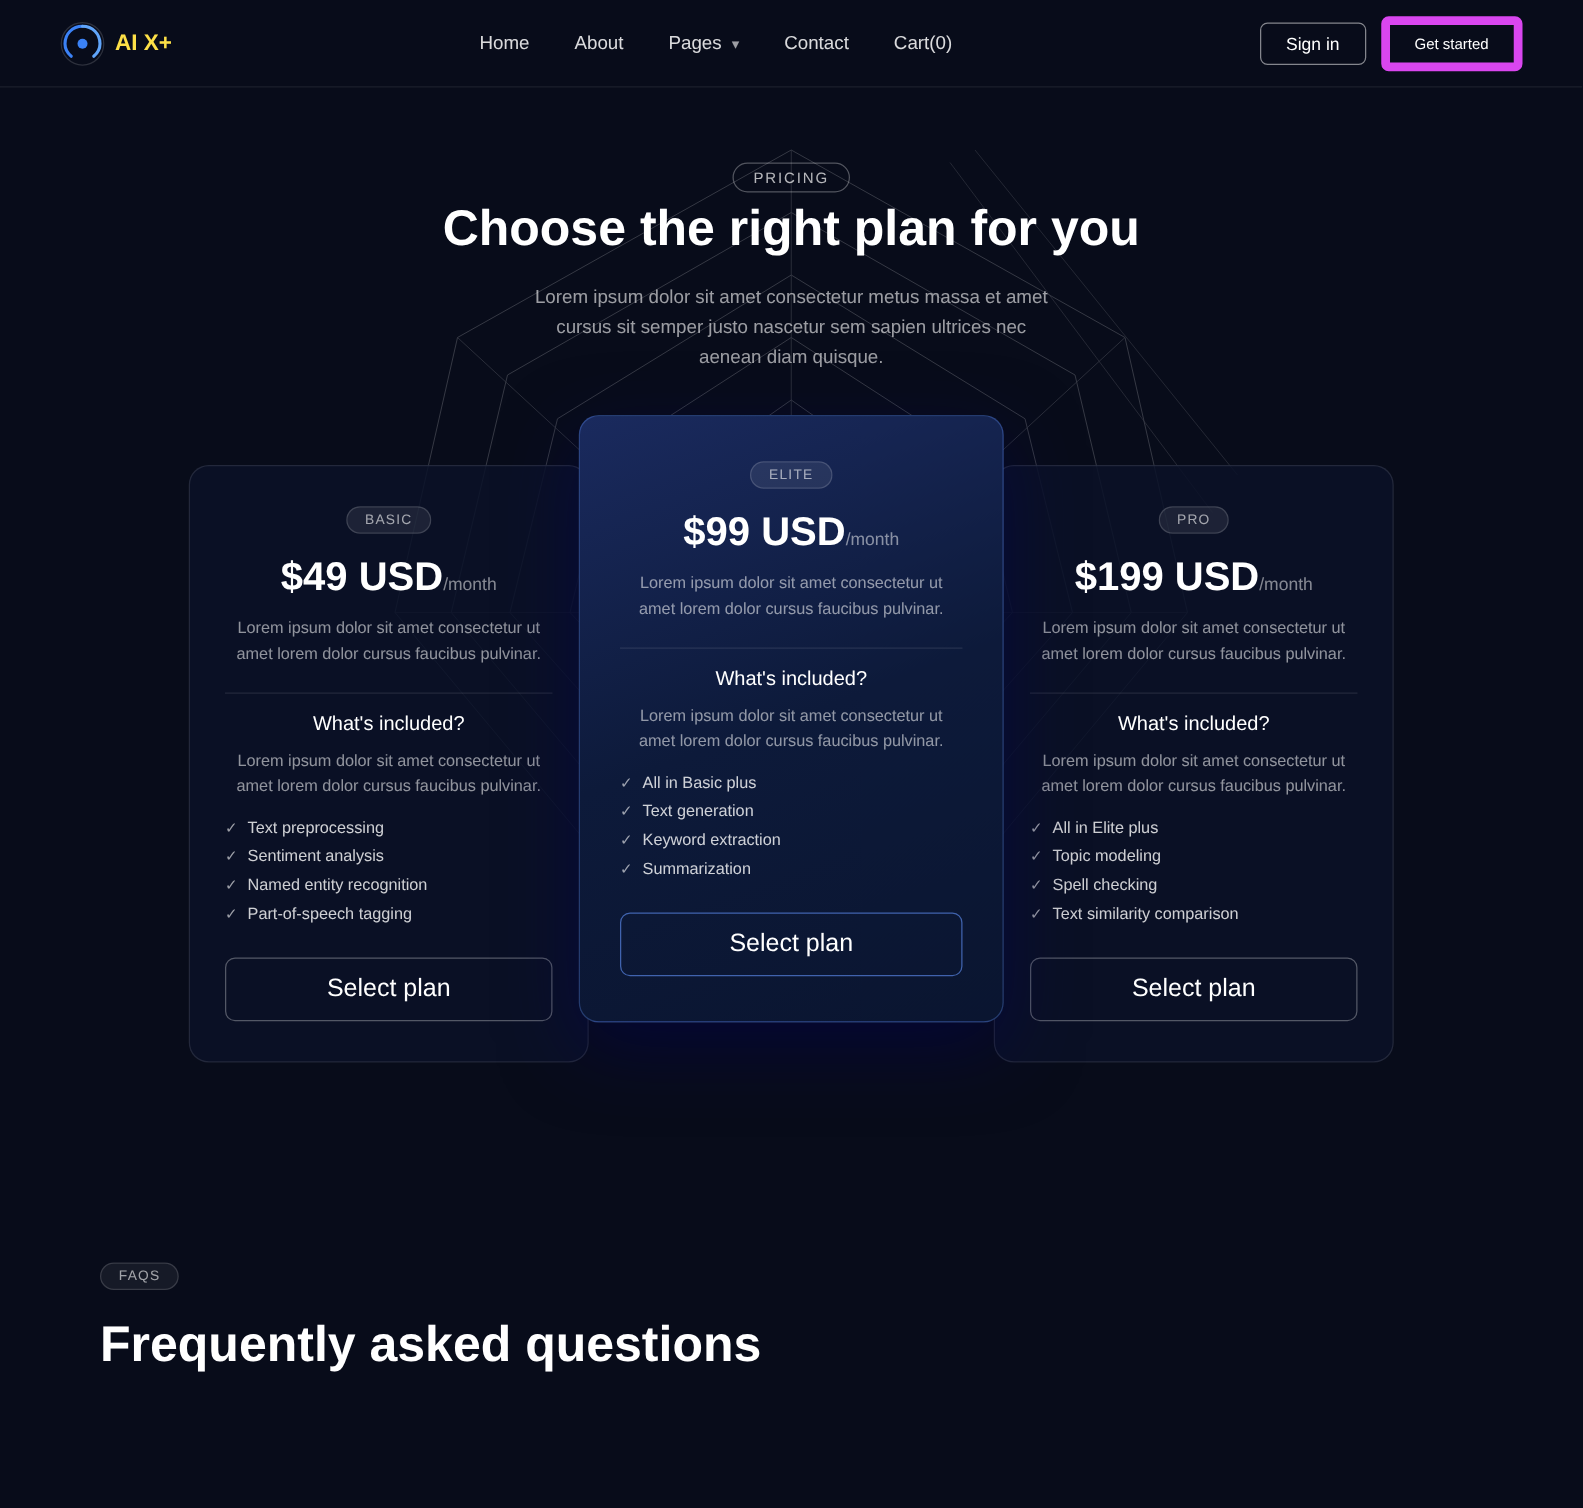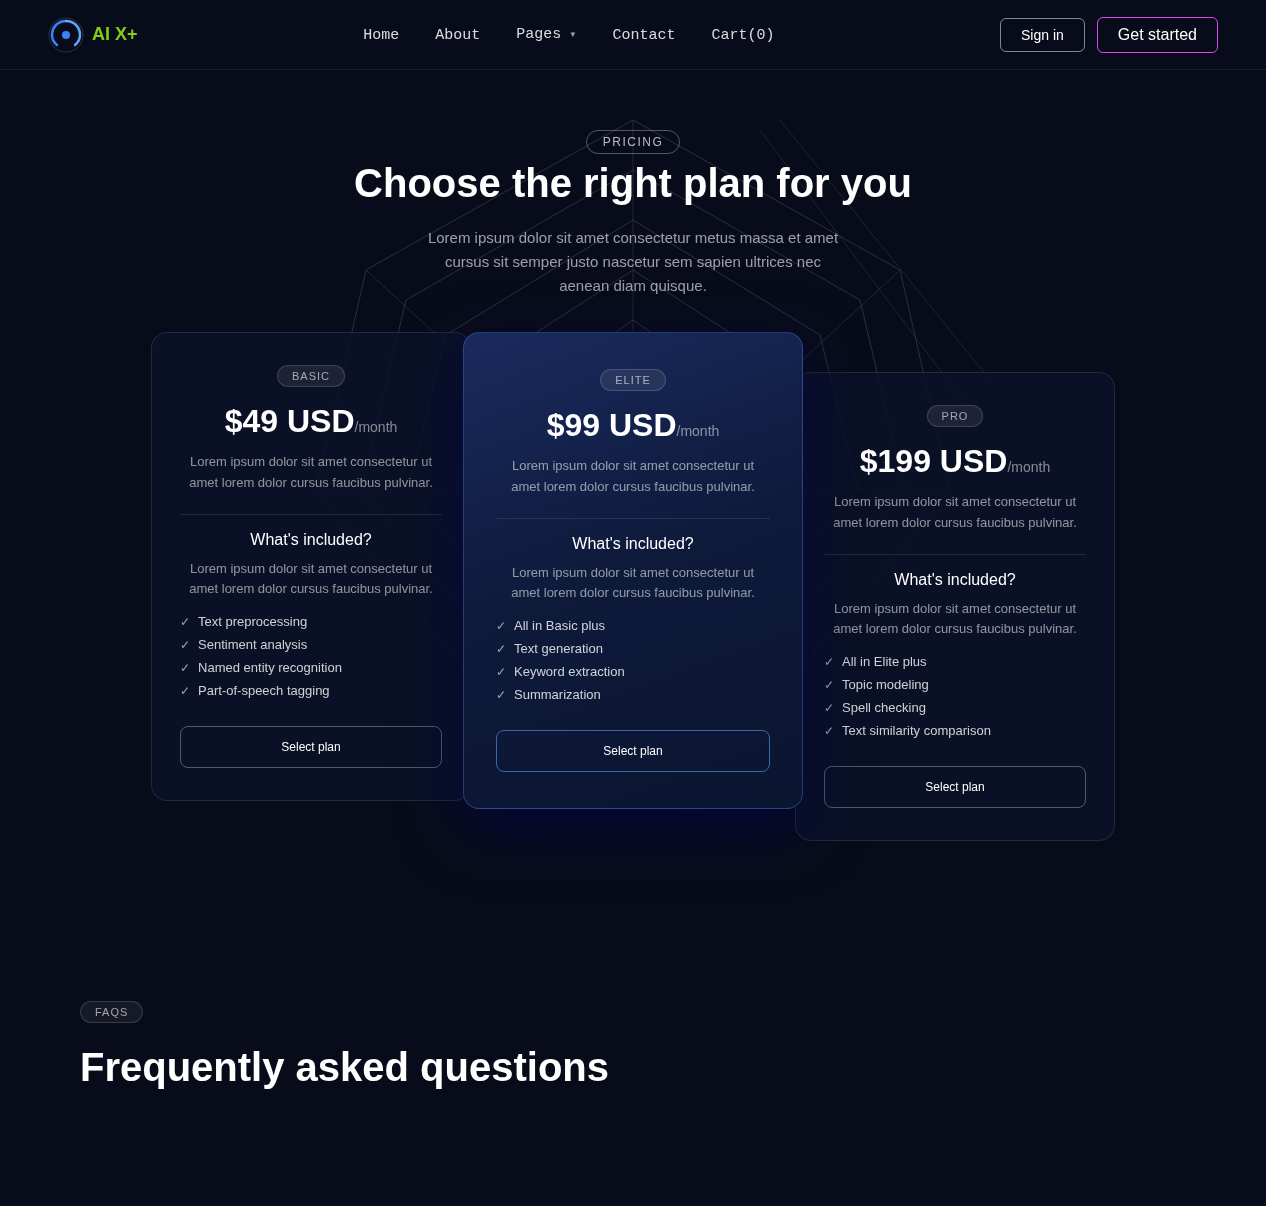--- a/index.html
+++ b/index.html
@@ -21,37 +21,36 @@
       border-bottom: 1px solid rgba(255,255,255,0.08);
       position: relative;
       z-index: 10;
     }
     .nav-logo {
       display: flex;
       align-items: center;
       gap: 8px;
       font-size: 18px;
       font-weight: 700;
-      color: #84cc16;
+      color: #fde047;
     }
     .logo-icon {
       width: 36px;
       height: 36px;
     }
     .nav-links {
       display: flex;
       align-items: center;
       gap: 36px;
       list-style: none;
     }
     .nav-links li a {
       color: rgba(255,255,255,0.85);
       text-decoration: none;
       font-size: 15px;
-      font-family: Liberation Mono, monospace;
     }
     .nav-pages {
       display: flex;
       align-items: center;
       gap: 4px;
     }
     .nav-buttons {
       display: flex;
       align-items: center;
       gap: 12px;
@@ -60,25 +59,25 @@
       background: transparent;
       border: 1px solid rgba(255,255,255,0.5);
       color: #fff;
       padding: 8px 20px;
       border-radius: 6px;
       font-size: 14px;
       cursor: pointer;
     }
     .btn-getstarted {
       background: transparent;
-      border: 1px solid #d946ef;
+      border: 7px solid #d946ef;
       color: #fff;
       padding: 8px 20px;
       border-radius: 6px;
-      font-size: 16px;
+      font-size: 12px;
       cursor: pointer;
     }
 
     
     .pricing-section {
       position: relative;
       text-align: center;
       padding: 60px 0 80px;
       overflow: hidden;
     }
@@ -131,20 +130,21 @@
       background: rgba(10, 18, 40, 0.85);
       border: 1px solid rgba(255,255,255,0.1);
       border-radius: 16px;
       padding: 32px 28px;
       flex: 1;
       max-width: 320px;
       position: relative;
     }
 
     .card-basic {
+      margin-top: 40px;
       margin-right: -8px;
       z-index: 1;
     }
 
     .card-elite {
       background: linear-gradient(160deg, #1a2a5e 0%, #0d1a3a 50%, #0a1530 100%);
       border: 1px solid rgba(100,150,255,0.3);
       border-radius: 16px;
       padding: 36px 32px;
       max-width: 340px;
@@ -223,21 +223,21 @@
     .check-icon {
       color: rgba(255,255,255,0.6);
       font-size: 12px;
       flex-shrink: 0;
     }
 
     .btn-select {
       width: 100%;
       padding: 13px;
       border-radius: 8px;
-      font-size: 12px;
+      font-size: 20px;
       cursor: pointer;
       font-weight: 500;
     }
     .btn-select-outline {
       background: transparent;
       border: 1px solid rgba(255,255,255,0.3);
       color: #fff;
     }
     .btn-select-elite {
       background: transparent;

